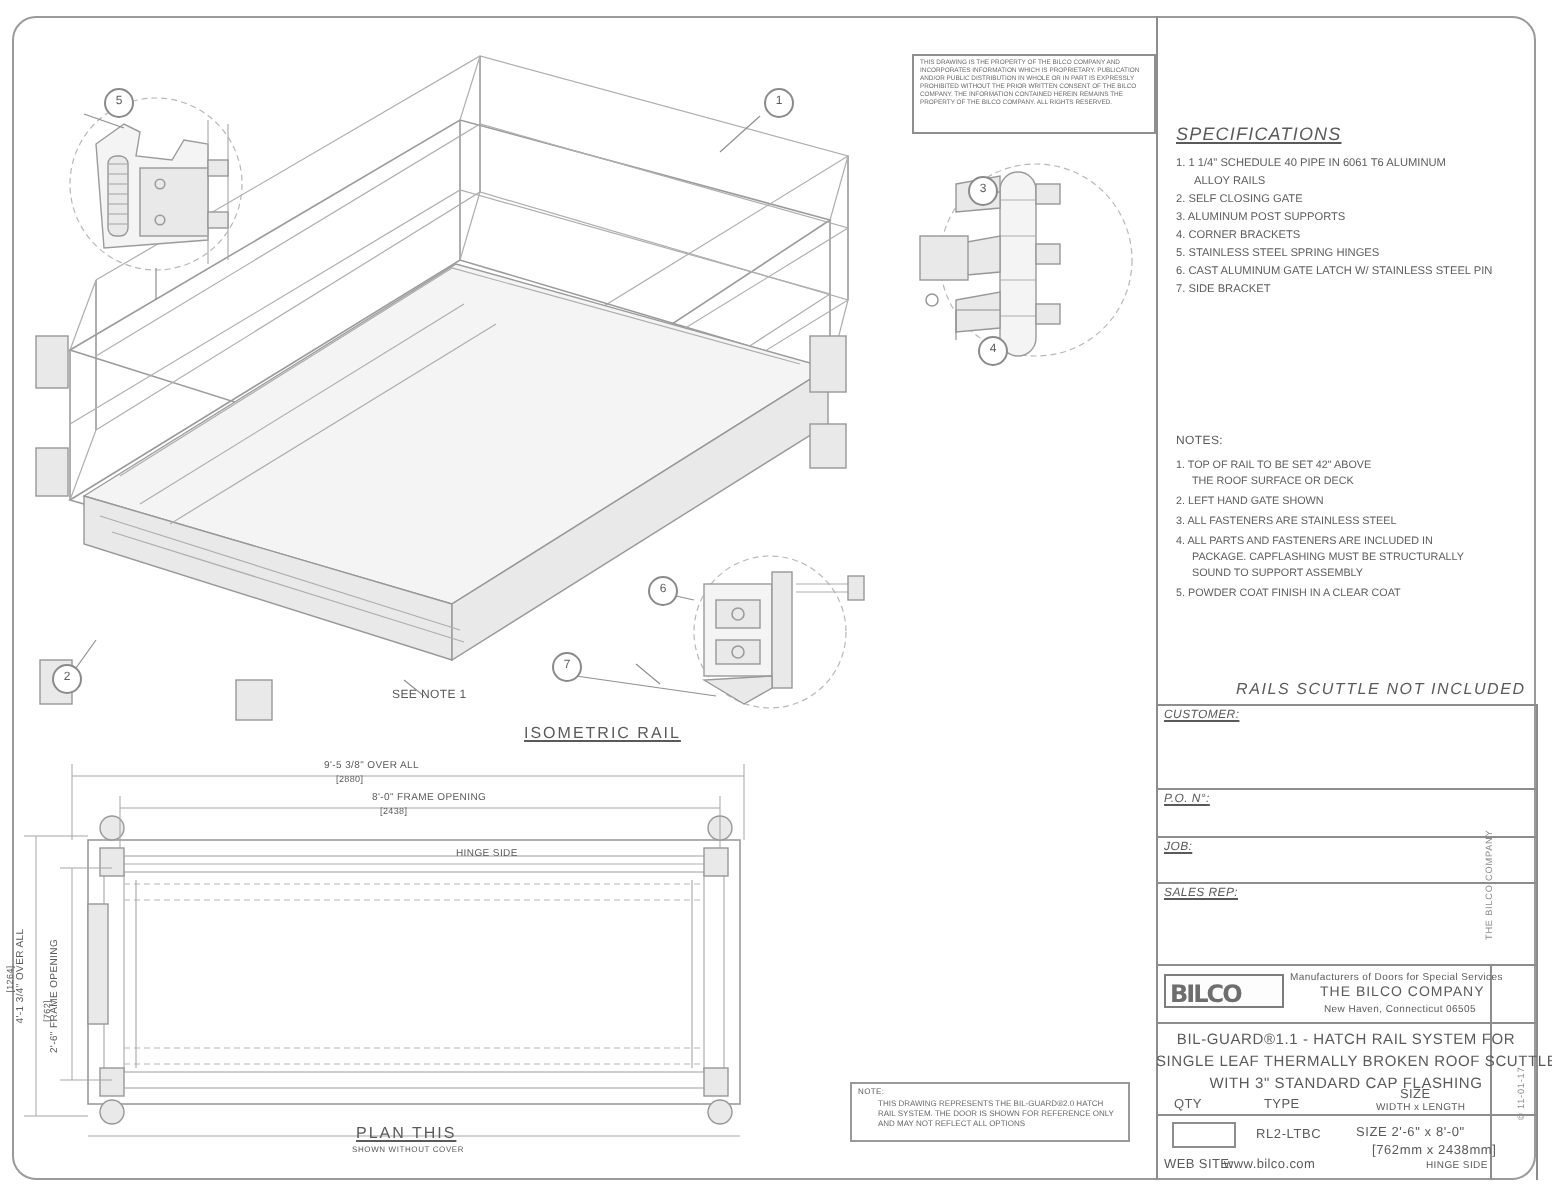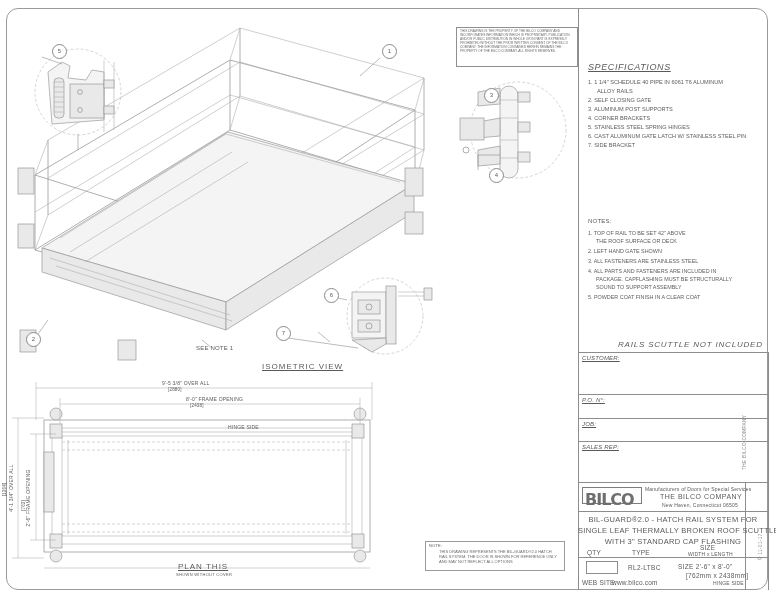--- a/index.html
+++ b/index.html
@@ -34,21 +34,21 @@
 
   
   .bub{position:absolute;border:1px solid #8a8a8a;border-radius:50%;width:13px;height:13px;font-size:6px;line-height:12px;text-align:center;color:#5d5d5d;background:#fff;}
 
   
   #copyr{position:absolute;left:742px;top:470px;width:110px;transform:rotate(-90deg);transform-origin:0 0;font-size:4.6px;color:#8a8a8a;white-space:nowrap;letter-spacing:.4px;}
   #copyr2{position:absolute;left:758px;top:560px;width:90px;transform:rotate(-90deg);transform-origin:0 0;font-size:4.6px;color:#8a8a8a;white-space:nowrap;letter-spacing:.4px;}
 
   
   #logo{position:absolute;left:582px;top:487px;width:58px;height:15px;border:1px solid #7d7d7d;background:#fdfdfd;}
-  #logo .lg{position:absolute;left:2px;top:2px;font-size:16px;font-weight:bold;color:#6e6e6e;font-family:"DejaVu Sans",sans-serif;letter-spacing:-1px;}
+  #logo .lg{position:absolute;left:2px;top:2px;font-size:12px;font-weight:bold;color:#6e6e6e;font-family:"DejaVu Sans",sans-serif;letter-spacing:-1px;}
 
   
   #planNote{position:absolute;left:425px;top:541px;width:140px;height:30px;border:1px solid #9a9a9a;box-sizing:border-box;padding:2px 3px;}
   #planNote p{margin:0;font-size:4px;line-height:5.2px;color:#6a6a6a;}
 
   
   #qtybox{position:absolute;left:586px;top:551px;width:30px;height:11px;border:1px solid #8d8d8d;}
 
   svg{position:absolute;left:0;top:0;overflow:visible;}
   .dr{fill:none;stroke:#9b9b9b;stroke-width:.8;}
@@ -250,21 +250,21 @@
   <div class="bub" style="left:489px;top:168px;">4</div>
   <div class="bub" style="left:324px;top:288px;">6</div>
   <div class="bub" style="left:276px;top:326px;">7</div>
   <div class="bub" style="left:26px;top:332px;">2</div>
 
   <div id="notice">
     <p>THIS DRAWING IS THE PROPERTY OF THE BILCO COMPANY AND INCORPORATES INFORMATION WHICH IS PROPRIETARY. PUBLICATION AND/OR PUBLIC DISTRIBUTION IN WHOLE OR IN PART IS EXPRESSLY PROHIBITED WITHOUT THE PRIOR WRITTEN CONSENT OF THE BILCO COMPANY. THE INFORMATION CONTAINED HEREIN REMAINS THE PROPERTY OF THE BILCO COMPANY. ALL RIGHTS RESERVED.</p>
   </div>
 
   <div class="t s6" style="left:196px;top:345px;">SEE NOTE 1</div>
-  <div class="t s8 udl" style="left:262px;top:362px;letter-spacing:1px;">ISOMETRIC VIEW</div>
+  <div class="t s8 udl" style="left:262px;top:362px;letter-spacing:1px;">ISOMETRIC RAIL</div>
 
   <div class="ln vln tb-ln" style="left:578px;top:8px;width:1px;height:582px;"></div>
 
   <div class="t s9 ital udl" style="left:588px;top:62px;letter-spacing:.6px;">SPECIFICATIONS</div>
   <div class="liw" style="left:588px;top:78px;">1. 1 1/4" SCHEDULE 40 PIPE IN 6061 T6 ALUMINUM</div>
   <div class="liw" style="left:597px;top:87px;">ALLOY RAILS</div>
   <div class="liw" style="left:588px;top:96px;">2. SELF CLOSING GATE</div>
   <div class="liw" style="left:588px;top:105px;">3. ALUMINUM POST SUPPORTS</div>
   <div class="liw" style="left:588px;top:114px;">4. CORNER BRACKETS</div>
   <div class="liw" style="left:588px;top:123px;">5. STAINLESS STEEL SPRING HINGES</div>
@@ -300,21 +300,21 @@
   <div class="ln vln tb-ln" style="left:745px;top:482px;height:108px;"></div>
 
   <div id="logo">
     <span class="lg">BILCO</span>
   </div>
   <div class="t s5" style="left:645px;top:486px;">Manufacturers of Doors for Special Services</div>
   <div class="t s7" style="left:660px;top:493px;letter-spacing:.5px;">THE  BILCO  COMPANY</div>
   <div class="t s5" style="left:662px;top:502px;">New Haven, Connecticut 06505</div>
   <div class="ln hln tb-ln" style="left:578px;top:511px;width:190px;"></div>
 
-  <div class="t s75 ctr" style="left:578px;top:515px;width:190px;letter-spacing:.3px;">BIL-GUARD®2.0 -   HATCH RAIL SYSTEM FOR</div>
+  <div class="t s75 ctr" style="left:578px;top:515px;width:190px;letter-spacing:.3px;">BIL-GUARD®1.1 -   HATCH RAIL SYSTEM FOR</div>
   <div class="t s75 ctr" style="left:578px;top:526px;width:190px;letter-spacing:.3px;">SINGLE LEAF THERMALLY BROKEN ROOF SCUTTLE</div>
   <div class="t s75 ctr" style="left:578px;top:537px;width:190px;letter-spacing:.3px;">WITH 3" STANDARD CAP FLASHING</div>
 
   <div class="t s65" style="left:587px;top:549px;">QTY</div>
   <div class="t s65" style="left:632px;top:549px;">TYPE</div>
   <div class="t s65" style="left:700px;top:544px;">SIZE</div>
   <div class="t s5" style="left:688px;top:551px;">WIDTH x LENGTH</div>
   <div class="ln hln tb-ln" style="left:578px;top:557px;width:190px;"></div>
 
   <div id="qtybox" style="top:561px;">

